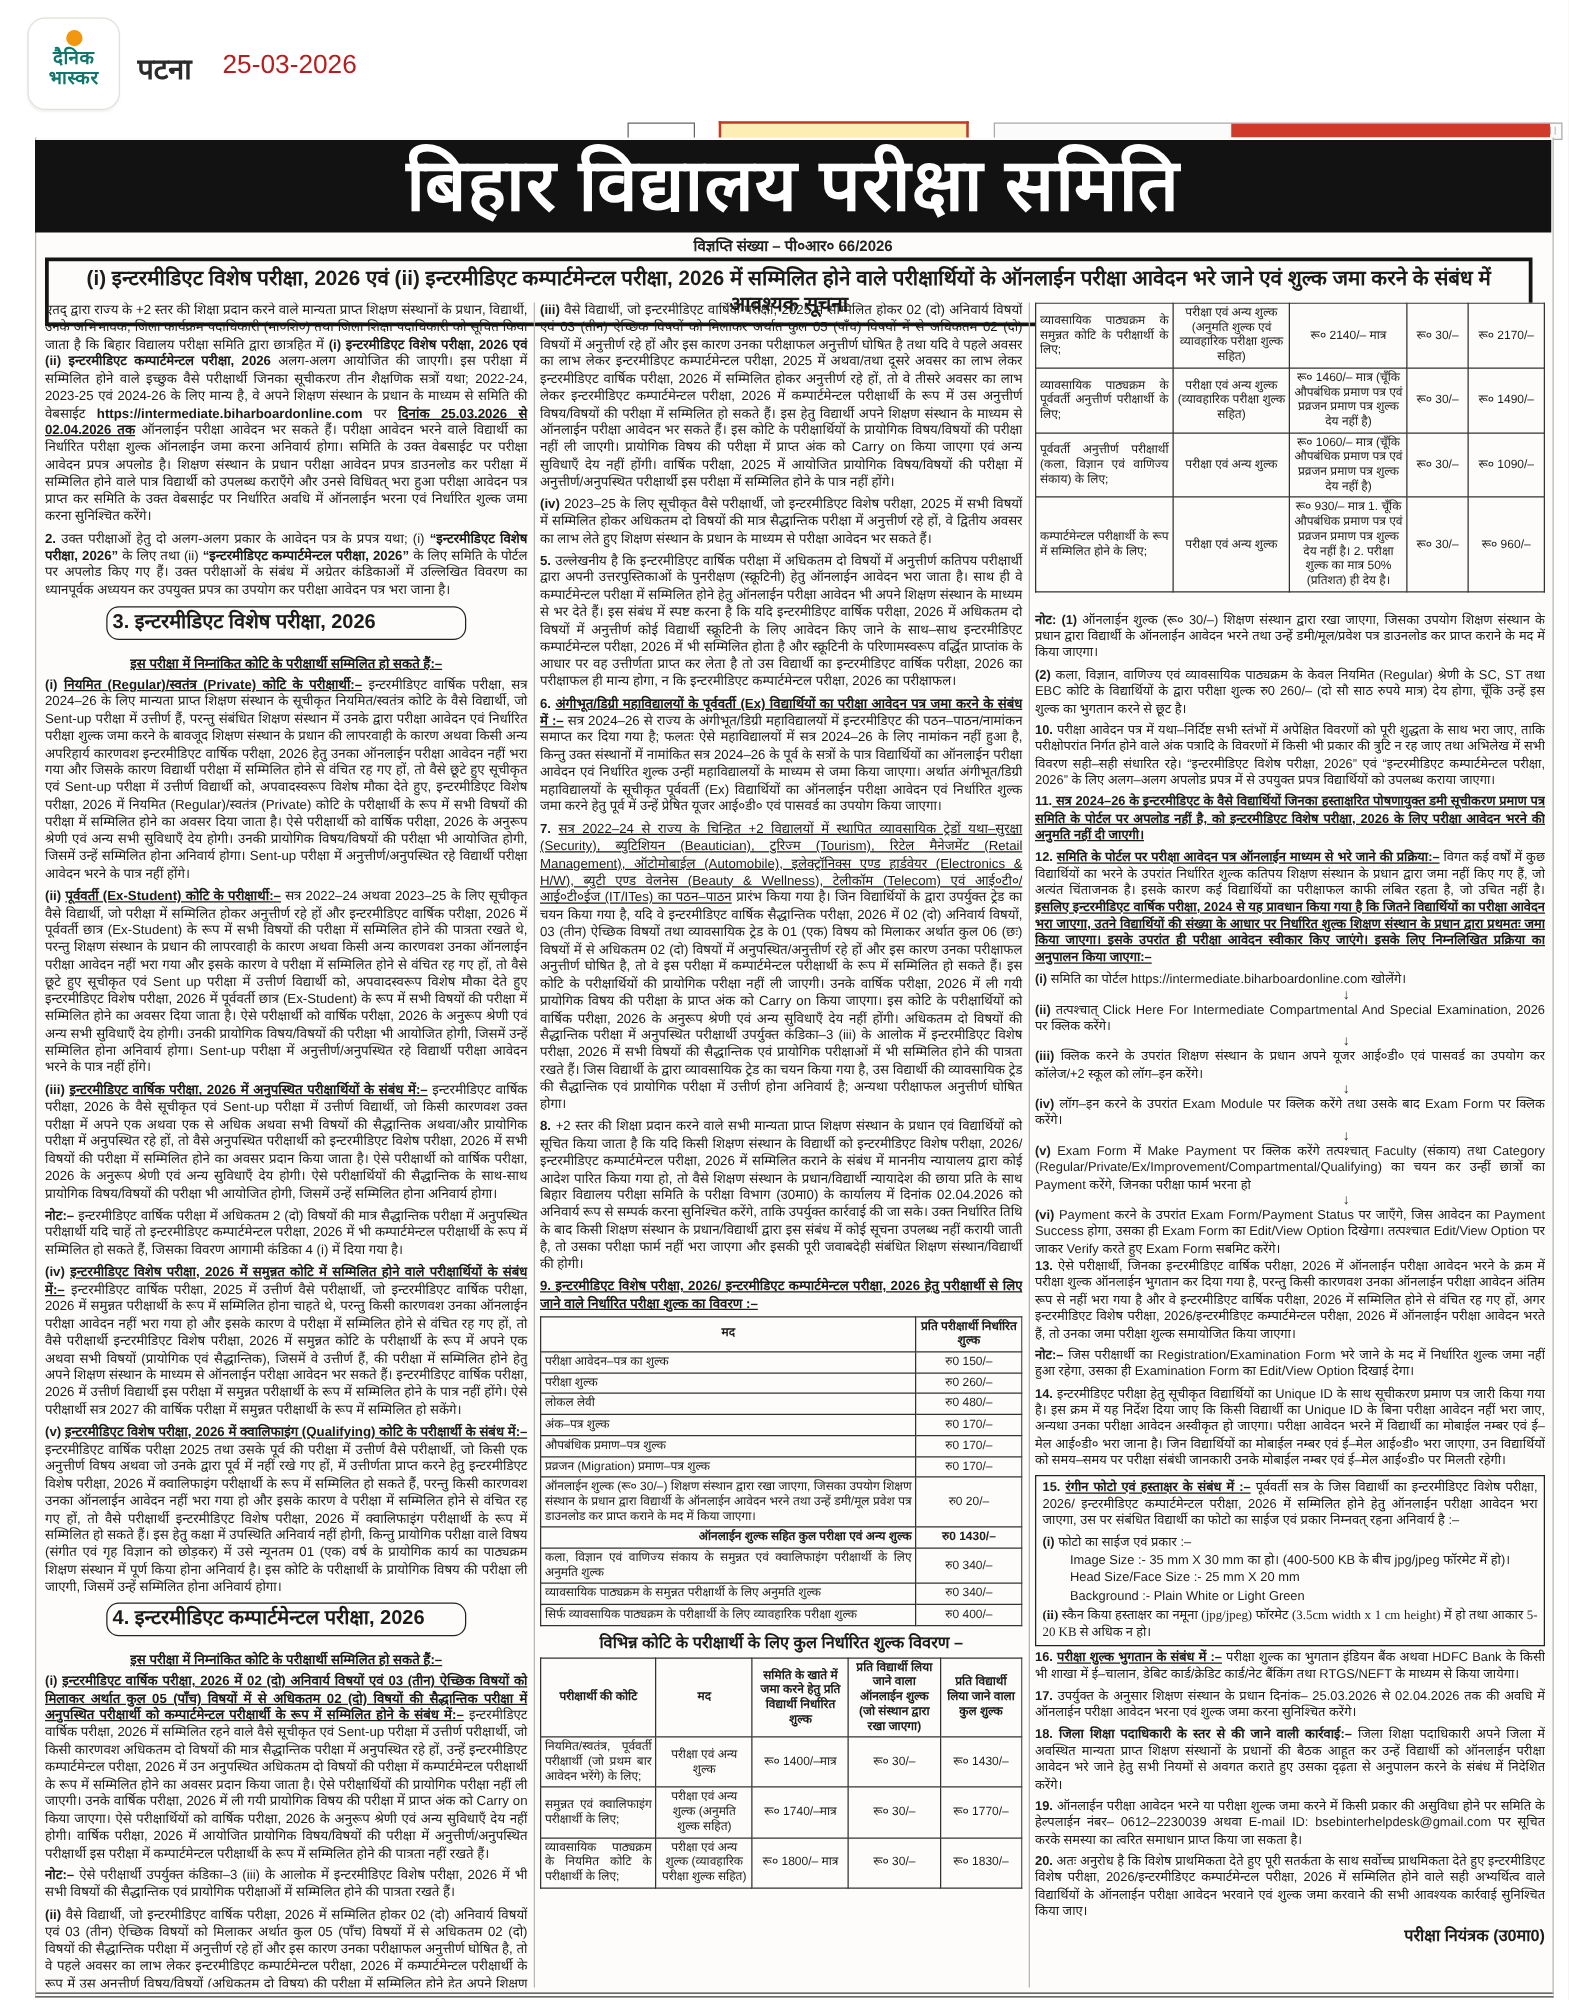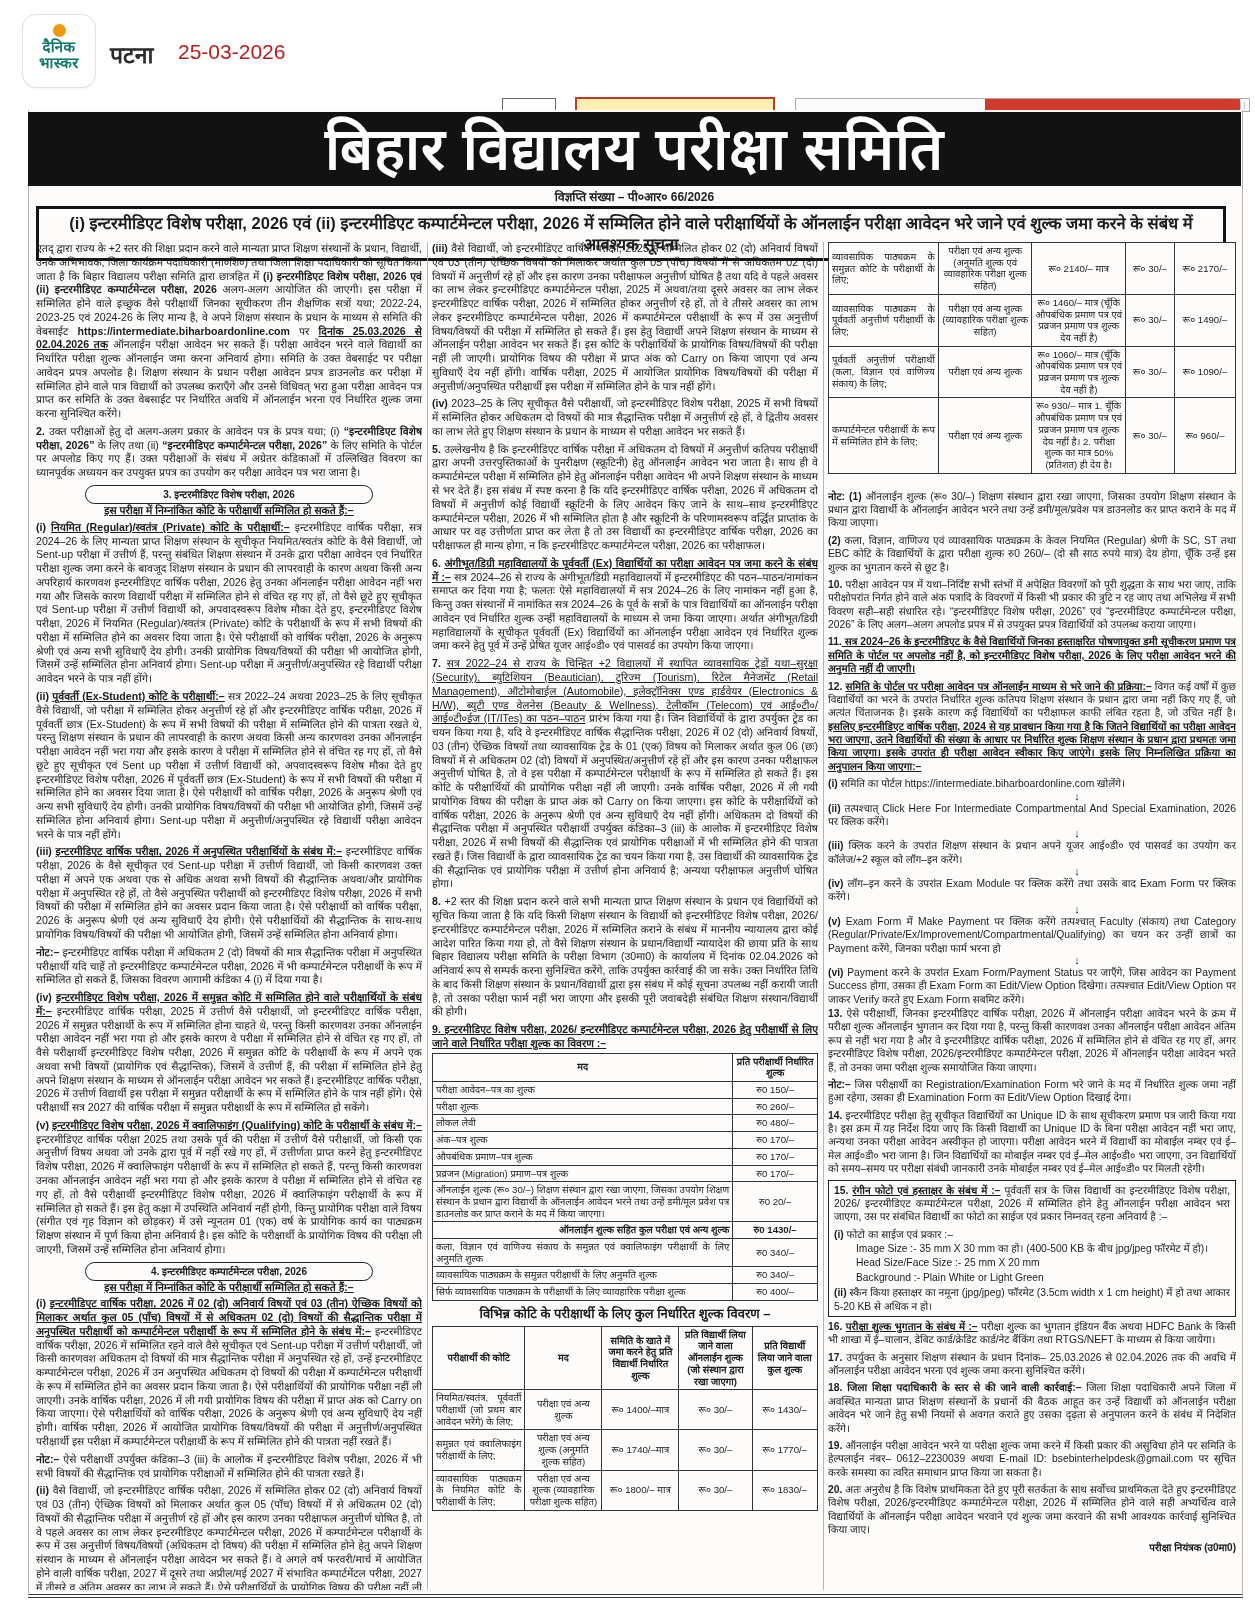--- a/index.html
+++ b/index.html
@@ -26,34 +26,34 @@
             padding:4px 10px;box-sizing:border-box;text-align:center;font-weight:bold;font-size:16.5px;line-height:1.25;}
   
   .col{position:absolute;top:242px;height:1348px;overflow:hidden;font-size:10.6px;line-height:1.3;
        text-align:justify;}
   .col-left{left:36px;width:386px;}
   .col-mid{left:432px;width:386px;}
   .col-right{left:828px;width:408px;font-size:10.3px;}
   .vrule{position:absolute;top:242px;height:1348px;width:0;border-left:1px solid #b9b5ae;}
   p{margin:0 0 4px 0;}
   .b{font-weight:bold;} .u{text-decoration:underline;} .bu{font-weight:bold;text-decoration:underline;}
-  .secbox{display:block;width:72%;margin:5px auto 0;border:1.5px solid #222;border-radius:10px;
-          text-align:center;font-weight:bold;font-size:10px;padding:2px 4px;}
+  .secbox{display:block;width:72%;margin:5px auto 13px;border:1.5px solid #222;border-radius:10px;
+          text-align:left;font-weight:bold;font-size:16px;padding:2px 4px;}
   .intro{font-weight:bold;text-decoration:underline;text-align:center;display:block;margin-bottom:3px;}
   table{border-collapse:collapse;width:100%;background:#fdfcfa;}
   td,th{border:1px solid #333;padding:2px 3px;font-size:9.6px;line-height:1.22;vertical-align:middle;}
   th{font-weight:bold;text-align:center;}
   .tc{text-align:center;}
   .feehead{font-weight:bold;text-decoration:underline;margin:4px 0 2px;}
   .midtbl td:last-child{text-align:center;white-space:nowrap;}
   .tot{font-weight:bold;}
   .step{margin:0 0 1px 0;}
   .arrow{text-align:center;line-height:9px;font-size:11px;margin:0 0 1px 90px;}
   .photobox{border:1.2px solid #222;padding:3px 5px;margin:3px 0;}
-  .sign{text-align:right;font-weight:bold;font-size:10px;margin-top:2px;}
+  .sign{text-align:right;font-weight:bold;font-size:13px;margin-top:2px;}
   .latin{font-family:"Liberation Sans",sans-serif;}
 </style>
 </head>
 <body>
 
 <div class="page">
 
   <div class="masthead">
     <div class="logo">
       <div class="dot"></div>
@@ -256,21 +256,21 @@
     <p><span class="b">13.</span><span> ऐसे परीक्षार्थी, जिनका इन्टरमीडिएट वार्षिक परीक्षा, 2026 में ऑनलाईन परीक्षा आवेदन भरने के क्रम में परीक्षा शुल्क ऑनलाईन भुगतान कर दिया गया है, परन्तु किसी कारणवश उनका ऑनलाईन परीक्षा आवेदन अंतिम रूप से नहीं भरा गया है और वे इन्टरमीडिएट वार्षिक परीक्षा, 2026 में सम्मिलित होने से वंचित रह गए हों, अगर इन्टरमीडिएट विशेष परीक्षा, 2026/इन्टरमीडिएट कम्पार्टमेन्टल परीक्षा, 2026 में ऑनलाईन परीक्षा आवेदन भरते हैं, तो उनका जमा परीक्षा शुल्क समायोजित किया जाएगा।</span></p>
     <p><span class="b">नोट:–</span><span> जिस परीक्षार्थी का Registration/Examination Form भरे जाने के मद में निर्धारित शुल्क जमा नहीं हुआ रहेगा, उसका ही Examination Form का Edit/View Option दिखाई देगा।</span></p>
     <p><span class="b">14.</span><span> इन्टरमीडिएट परीक्षा हेतु सूचीकृत विद्यार्थियों का Unique ID के साथ सूचीकरण प्रमाण पत्र जारी किया गया है। इस क्रम में यह निर्देश दिया जाए कि किसी विद्यार्थी का Unique ID के बिना परीक्षा आवेदन नहीं भरा जाए, अन्यथा उनका परीक्षा आवेदन अस्वीकृत हो जाएगा। परीक्षा आवेदन भरने में विद्यार्थी का मोबाईल नम्बर एवं ई–मेल आई०डी० भरा जाना है। जिन विद्यार्थियों का मोबाईल नम्बर एवं ई–मेल आई०डी० भरा जाएगा, उन विद्यार्थियों को समय–समय पर परीक्षा संबंधी जानकारी उनके मोबाईल नम्बर एवं ई–मेल आई०डी० पर मिलती रहेगी।</span></p>
 
     <div class="photobox">
       <p><span class="b">15.</span> <span class="bu">रंगीन फोटो एवं हस्ताक्षर के संबंध में :–</span><span> पूर्ववर्ती सत्र के जिस विद्यार्थी का इन्टरमीडिएट विशेष परीक्षा, 2026/ इन्टरमीडिएट कम्पार्टमेन्टल परीक्षा, 2026 में सम्मिलित होने हेतु ऑनलाईन परीक्षा आवेदन भरा जाएगा, उस पर संबंधित विद्यार्थी का फोटो का साईज एवं प्रकार निम्नवत् रहना अनिवार्य है :–</span></p>
       <p style="margin-bottom:1px;"><span class="b">(i)</span><span> फोटो का साईज एवं प्रकार :–</span></p>
       <p style="margin:0 0 1px 22px;" class="latin">Image Size :- 35 mm X 30 mm का हो। (400-500 KB के बीच jpg/jpeg फॉरमेट में हो)।</p>
       <p style="margin:0 0 1px 22px;" class="latin">Head Size/Face Size :- 25 mm X 20 mm</p>
       <p style="margin:0 0 2px 22px;" class="latin">Background :- Plain White or Light Green</p>
-      <p style="margin-bottom:0;"><span class="b">(ii)</span><span> स्कैन किया हस्ताक्षर का नमूना (jpg/jpeg) फॉरमेट (3.5cm width x 1 cm height) में हो तथा आकार 5-20 KB से अधिक न हो।</span></p>
+      <p style="margin-bottom:0;font-family:Liberation Serif, serif;"><span class="b">(ii)</span><span> स्कैन किया हस्ताक्षर का नमूना (jpg/jpeg) फॉरमेट (3.5cm width x 1 cm height) में हो तथा आकार 5-20 KB से अधिक न हो।</span></p>
     </div>
 
     <p><span class="b">16.</span> <span class="bu">परीक्षा शुल्क भुगतान के संबंध में :–</span><span> परीक्षा शुल्क का भुगतान इंडियन बैंक अथवा HDFC Bank के किसी भी शाखा में ई–चालान, डेबिट कार्ड/क्रेडिट कार्ड/नेट बैंकिंग तथा RTGS/NEFT के माध्यम से किया जायेगा।</span></p>
     <p><span class="b">17.</span><span> उपर्युक्त के अनुसार शिक्षण संस्थान के प्रधान दिनांक– 25.03.2026 से 02.04.2026 तक की अवधि में ऑनलाईन परीक्षा आवेदन भरना एवं शुल्क जमा करना सुनिश्चित करेंगे।</span></p>
     <p><span class="b">18.</span> <span class="b">जिला शिक्षा पदाधिकारी के स्तर से की जाने वाली कार्रवाई:–</span><span> जिला शिक्षा पदाधिकारी अपने जिला में अवस्थित मान्यता प्राप्त शिक्षण संस्थानों के प्रधानों की बैठक आहूत कर उन्हें विद्यार्थी को ऑनलाईन परीक्षा आवेदन भरे जाने हेतु सभी नियमों से अवगत कराते हुए उसका दृढ़ता से अनुपालन करने के संबंध में निदेशित करेंगे।</span></p>
     <p><span class="b">19.</span><span> ऑनलाईन परीक्षा आवेदन भरने या परीक्षा शुल्क जमा करने में किसी प्रकार की असुविधा होने पर समिति के हेल्पलाईन नंबर– 0612–2230039 अथवा E-mail ID: bsebinterhelpdesk@gmail.com पर सूचित करके समस्या का त्वरित समाधान प्राप्त किया जा सकता है।</span></p>
     <p><span class="b">20.</span><span> अतः अनुरोध है कि विशेष प्राथमिकता देते हुए पूरी सतर्कता के साथ सर्वोच्च प्राथमिकता देते हुए इन्टरमीडिएट विशेष परीक्षा, 2026/इन्टरमीडिएट कम्पार्टमेन्टल परीक्षा, 2026 में सम्मिलित होने वाले सही अभ्यर्थित्व वाले विद्यार्थियों के ऑनलाईन परीक्षा आवेदन भरवाने एवं शुल्क जमा करवाने की सभी आवश्यक कार्रवाई सुनिश्चित किया जाए।</span></p>
     <p class="sign">परीक्षा नियंत्रक (उ0मा0)</p>
   </div>
 

